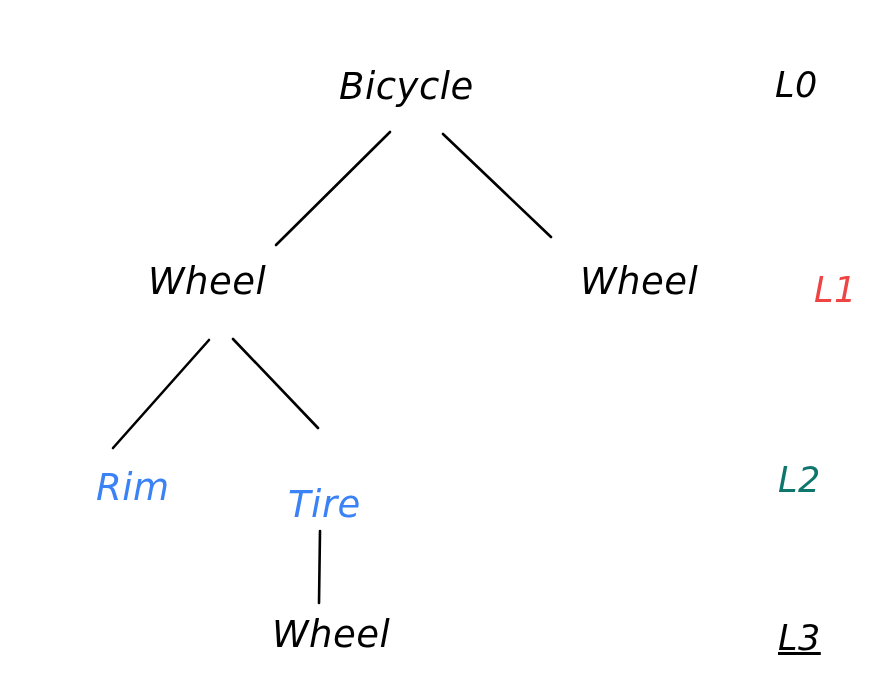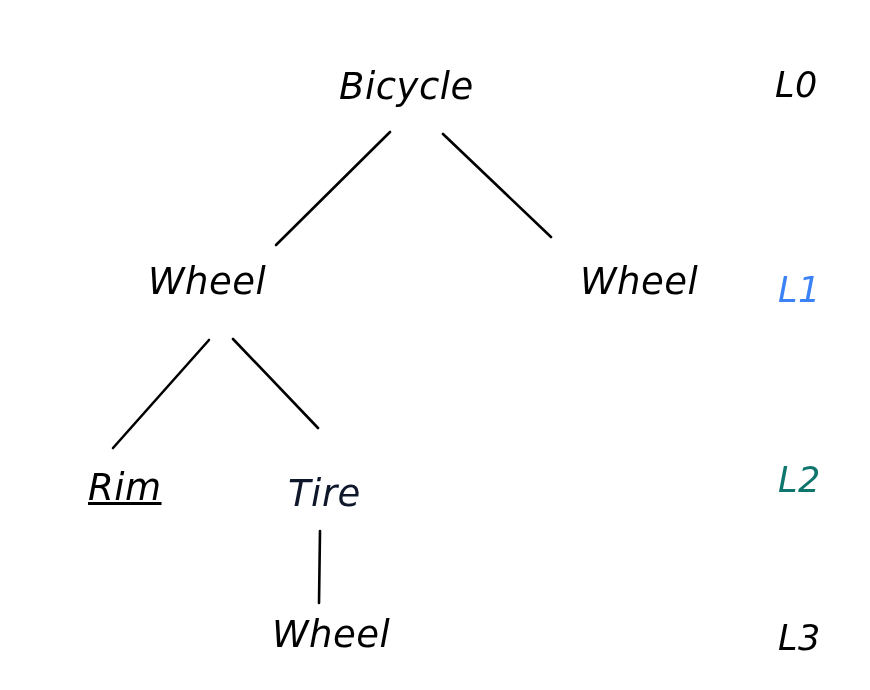--- a/index.html
+++ b/index.html
@@ -69,24 +69,24 @@
         <line x1="209" y1="332" x2="113" y2="440"></line>
         <line x1="233" y1="331" x2="318" y2="420"></line>
         <line x1="320" y1="523" x2="319" y2="595"></line>
       </g>
   </svg>
 
   <div id="nodes-group">
       <div class="node-label anchor" style="left: 339px; top: 97px; color: rgb(0, 0, 0);">Bicycle</div>
       <div class="node-label anchor" style="left: 148px; top: 292px; color: rgb(0, 0, 0); text-align: right;">Wheel</div>
       <div class="node-label anchor" style="left: 580px; top: 292px; color: rgb(0, 0, 0);">Wheel</div>
-      <div class="node-label anchor" style="left: 88px; top: 498px; color: #000000; text-decoration: underline;">Rim</div>
-      <div class="node-label anchor" style="left: 288px; top: 504px; color: #0f172a;">Tire</div>
+      <div class="node-label anchor" style="left: 96px; top: 498px; color: #3b82f6;">Rim</div>
+      <div class="node-label anchor" style="left: 288px; top: 515px; color: #3b82f6;">Tire</div>
       <div class="node-label anchor" style="left: 272px; top: 645px; color: rgb(0, 0, 0);">Wheel</div>
     </div>
   <div id="levels-group">
       <div class="level-label anchor" style="left: 775px; top: 95px; color: rgb(0, 0, 0);">L0</div>
-      <div class="level-label anchor" style="left: 778px; top: 300px; color: #3b82f6;">L1</div>
+      <div class="level-label anchor" style="left: 814px; top: 300px; color: #ef4444;">L1</div>
       <div class="level-label anchor" style="left: 778px; top: 490px; color: #0f766e;">L2</div>
-      <div class="level-label anchor" style="left: 778px; top: 648px; color: rgb(0, 0, 0);">L3</div>
+      <div class="level-label anchor" style="left: 778px; top: 648px; color: rgb(0, 0, 0); text-decoration: underline;">L3</div>
     </div>
 
 </div>
 
 </body></html>

